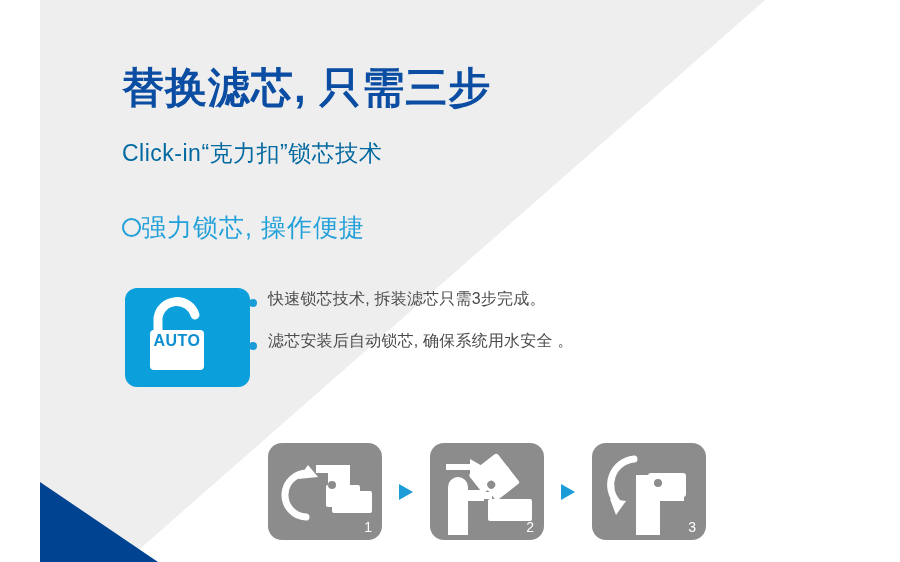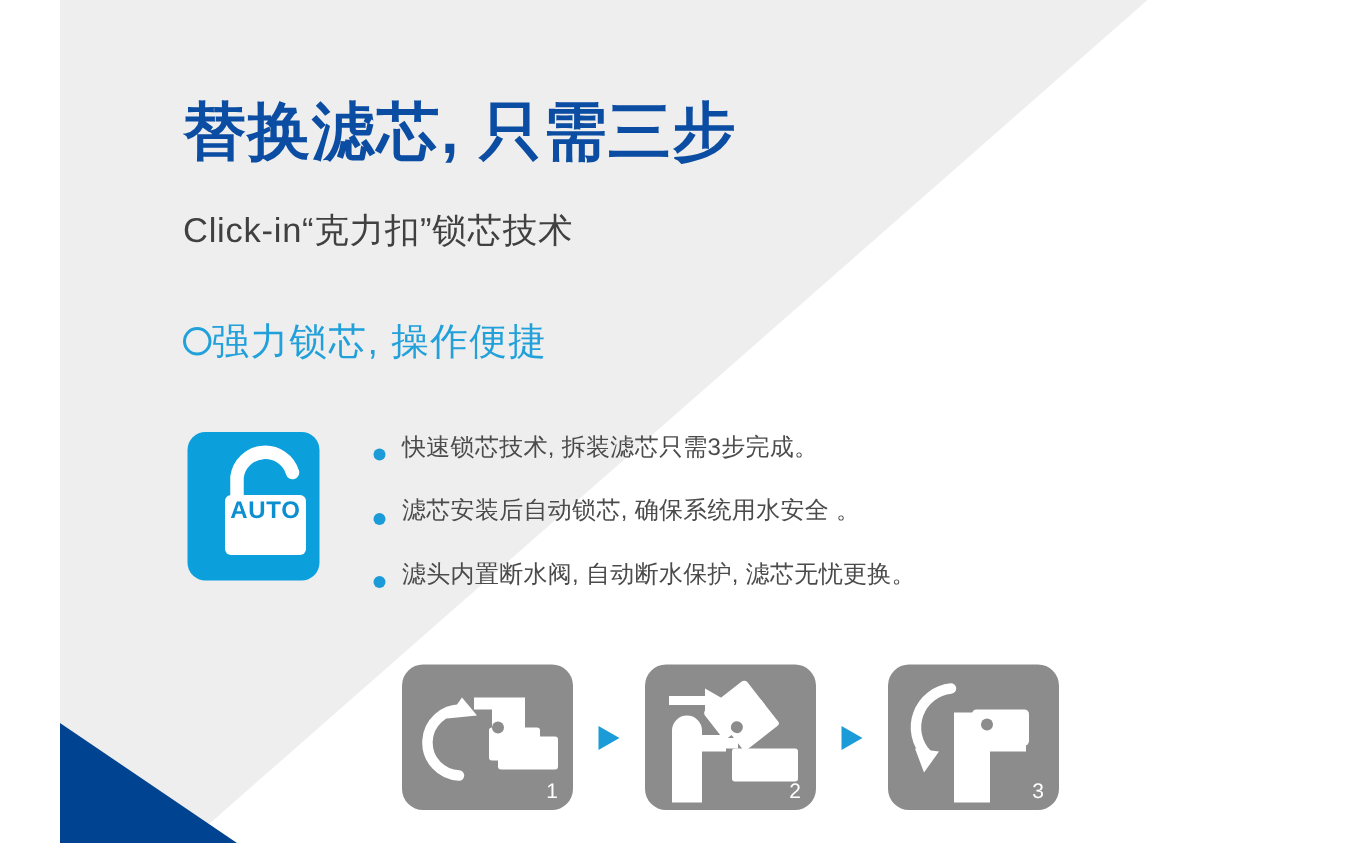--- a/index.html
+++ b/index.html
@@ -63,21 +63,21 @@
     letter-spacing: 1px;
     line-height: 1.15;
     white-space: nowrap;
   }
 
   .subtitle {
     position: absolute;
     left: 82px;
     top: 138px;
     font-size: 23px;
-    color: #404040;
+    color: #0369a1;
     font-weight: normal;
     letter-spacing: 0.5px;
     white-space: nowrap;
   }
 
   .section-heading {
     position: absolute;
     left: 82px;
     top: 211px;
     display: flex;
@@ -97,21 +97,21 @@
     font-size: 25px;
     color: #22a0da;
     letter-spacing: 1px;
   }
 
   
   .lock-badge {
     position: absolute;
     left: 85px;
     top: 288px;
-    width: 88px;
+    width: 125px;
     height: 99px;
     background: #0b9fdc;
     border-radius: 12px;
   }
   .lock-svg {
     position: absolute;
     left: 0;
     top: 0;
     width: 104px;
     height: 99px;
@@ -226,24 +226,20 @@
 
     <div class="bullet-list">
       <div class="bullet-item">
         <span class="bullet-dot"></span>
         <span class="bullet-text">快速锁芯技术, 拆装滤芯只需3步完成。</span>
       </div>
       <div class="bullet-item">
         <span class="bullet-dot"></span>
         <span class="bullet-text">滤芯安装后自动锁芯, 确保系统用水安全 。</span>
       </div>
-      <div class="bullet-item">
-        <span class="bullet-dot"></span>
-        <span class="bullet-text">滤头内置断水阀, 自动断水保护, 滤芯无忧更换。</span>
-      </div>
     </div>
 
     <div class="steps-row">
 
       <div class="step-tile">
         <svg class="step-svg" viewBox="0 0 114 97">
 
           <path d="M38 74 A22 22 0 1 1 40 30" stroke="#ffffff" stroke-width="7" fill="none" stroke-linecap="round"></path>
           <polygon points="40,22 50,34 30,36" fill="#ffffff"></polygon>
 

